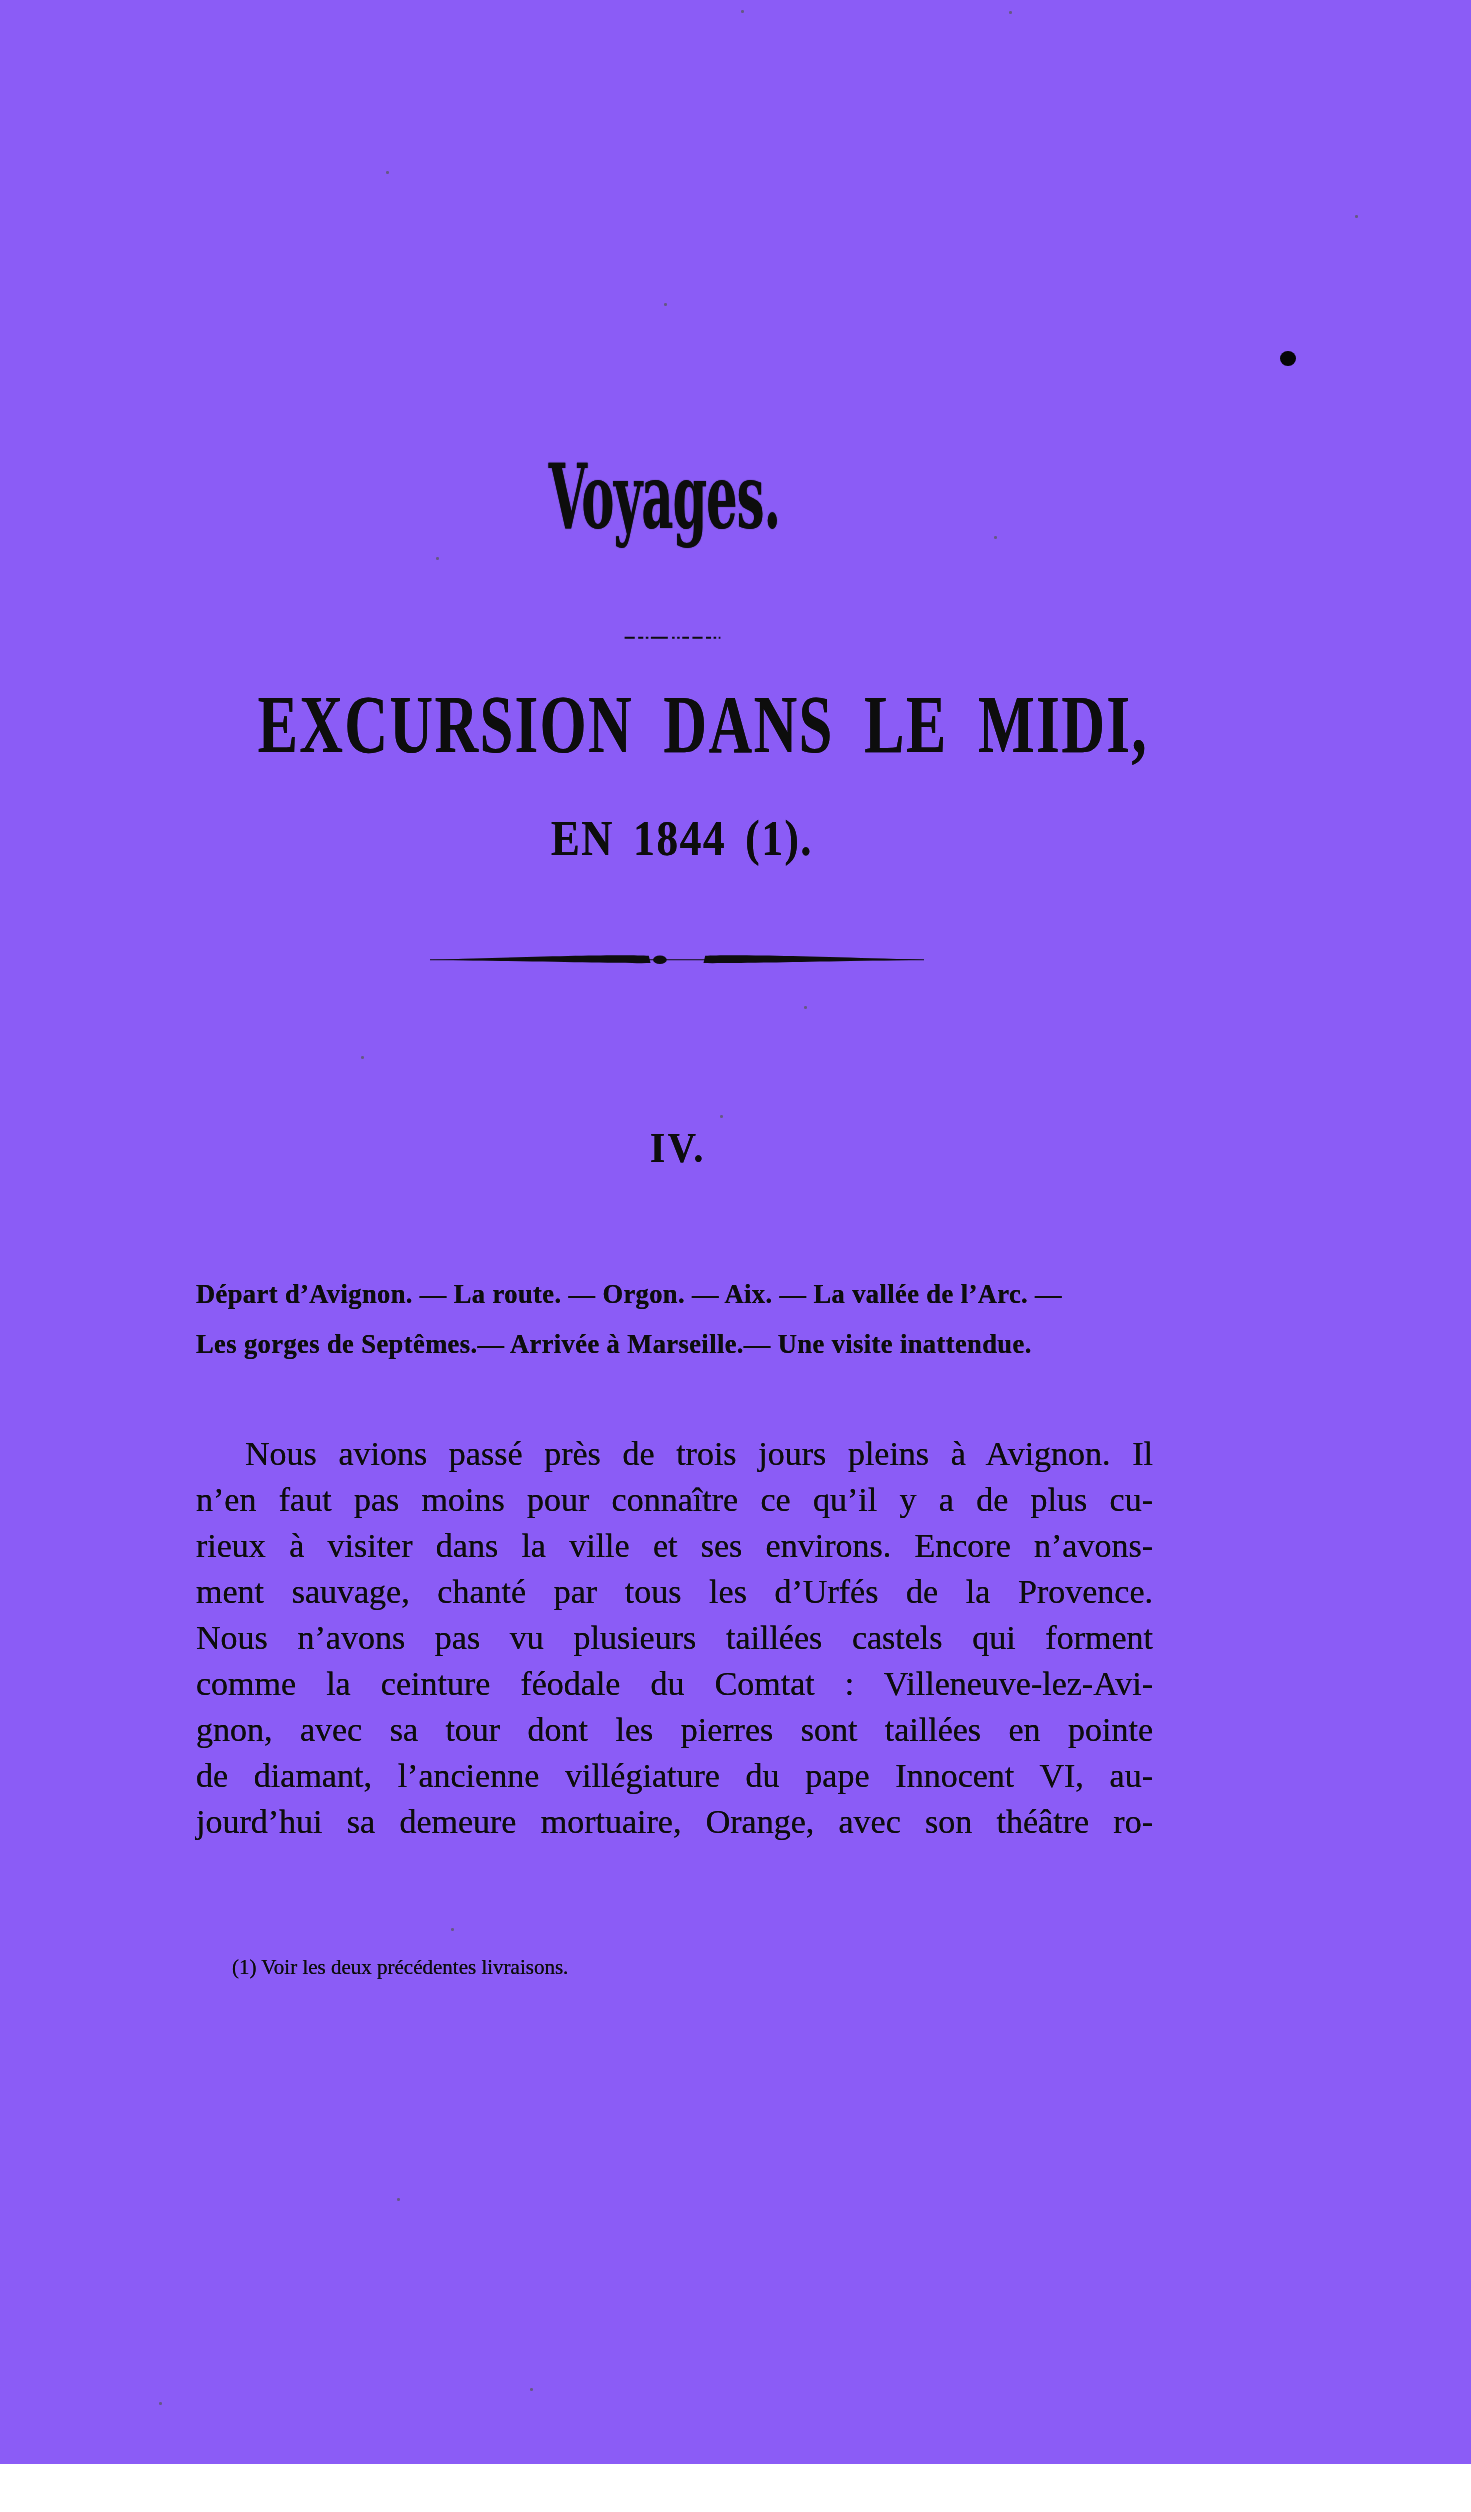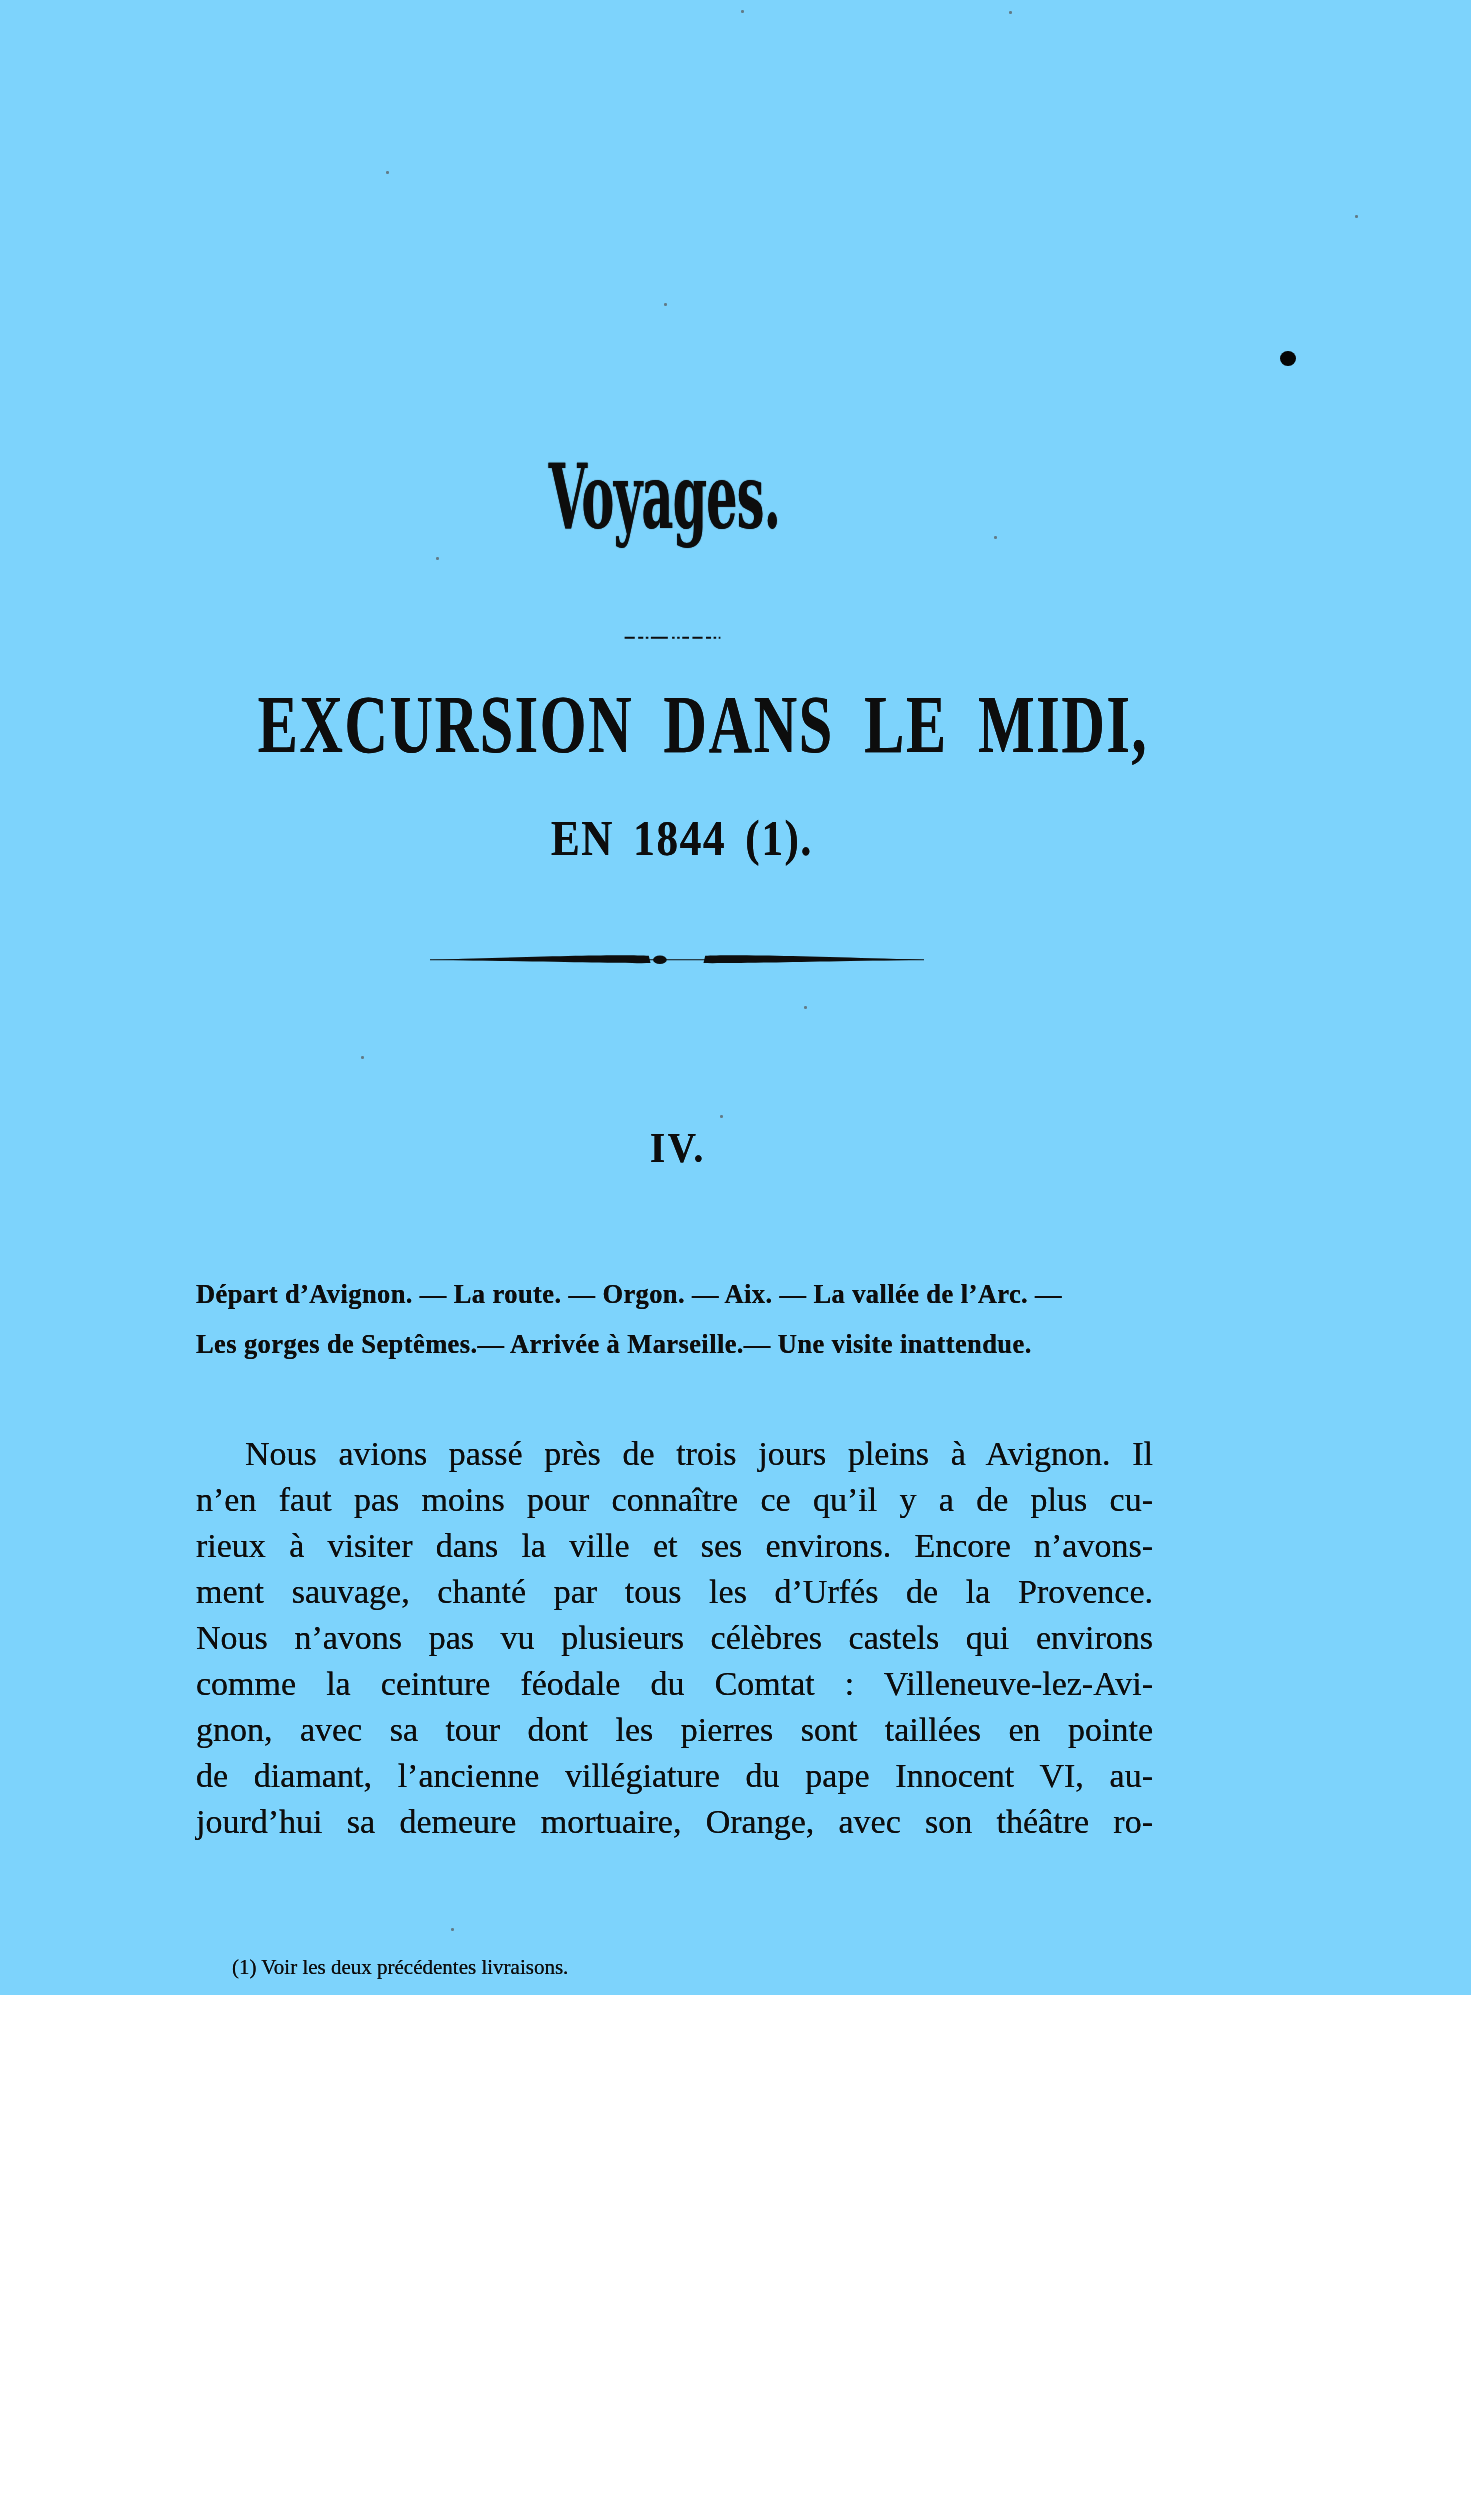--- a/index.html
+++ b/index.html
@@ -3,22 +3,22 @@
 <meta charset="utf-8">
 <style>
   html, body {
     margin: 0;
     padding: 0;
     background: #ffffff;
   }
   .page {
     position: relative;
     width: 1472px;
-    height: 1995px;
-    background: #7dd3fc;
+    height: 2464px;
+    background: #8b5cf6;
     color: #0d0d0d;
     font-family: "Liberation Serif", "DejaVu Serif", serif;
     overflow: hidden;
   }
 
   
   .anchor {
     position: absolute;
     width: 0;
     display: flex;
@@ -196,21 +196,21 @@
   <div class="summary">
     <div>Départ d’Avignon. — La route. — Orgon. — Aix. — La vallée de l’Arc. —</div>
     <div>Les gorges de Septêmes.— Arrivée à Marseille.— Une visite inattendue.</div>
   </div>
 
   <div class="body-text">
     <div class="body-line first"><span>Nous avions passé près de trois jours pleins à Avignon. Il</span></div>
     <div class="body-line"><span>n’en faut pas moins pour connaître ce qu’il y a de plus cu-</span></div>
     <div class="body-line"><span>rieux à visiter dans la ville et ses environs. Encore n’avons-</span></div>
     <div class="body-line"><span>ment sauvage, chanté par tous les d’Urfés de la Provence.</span></div>
-    <div class="body-line"><span>Nous n’avons pas vu plusieurs célèbres castels qui environs</span></div>
+    <div class="body-line"><span>Nous n’avons pas vu plusieurs taillées castels qui forment</span></div>
     <div class="body-line"><span>comme la ceinture féodale du Comtat : Villeneuve-lez-Avi-</span></div>
     <div class="body-line"><span>gnon, avec sa tour dont les pierres sont taillées en pointe</span></div>
     <div class="body-line"><span>de diamant, l’ancienne villégiature du pape Innocent VI, au-</span></div>
     <div class="body-line"><span>jourd’hui sa demeure mortuaire, Orange, avec son théâtre ro-</span></div>
   </div>
 
   <div class="footnote">(1) Voir les deux précédentes livraisons.</div>
 
 </div>
 

